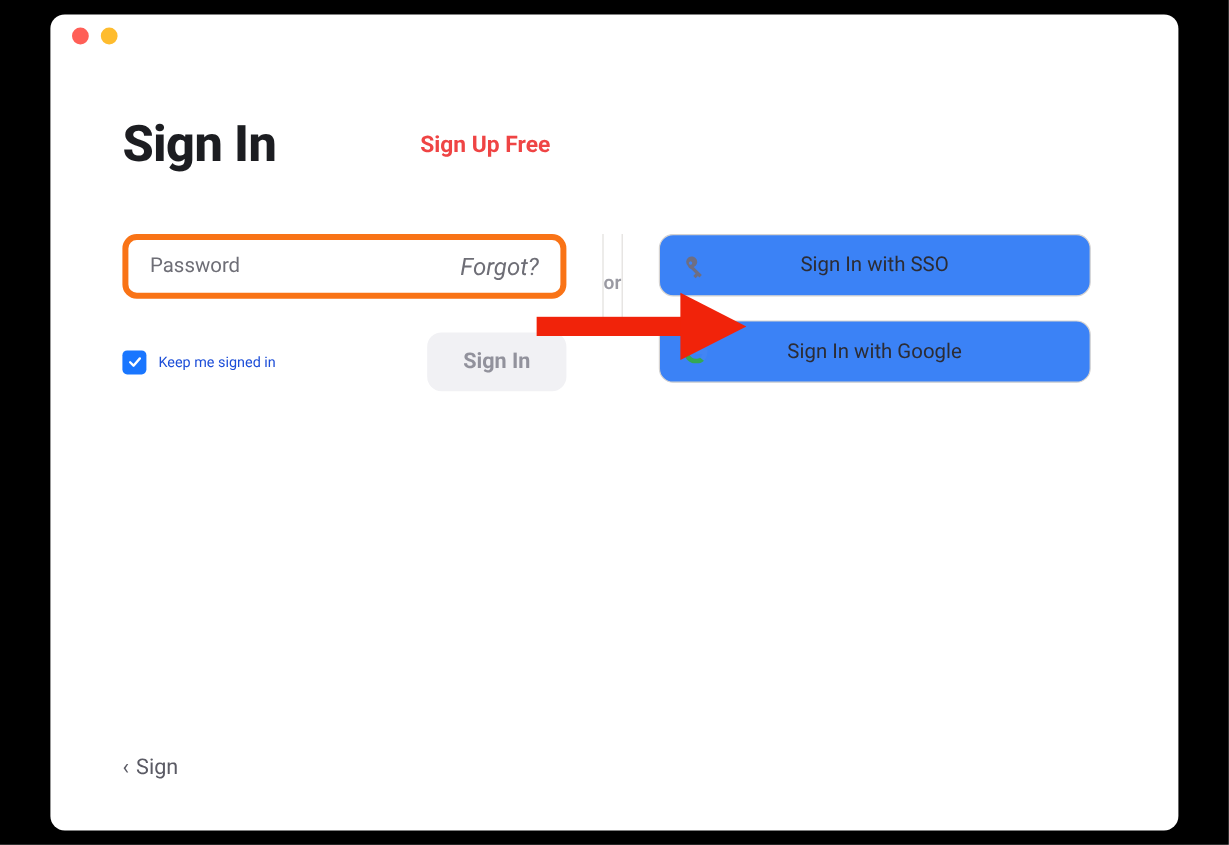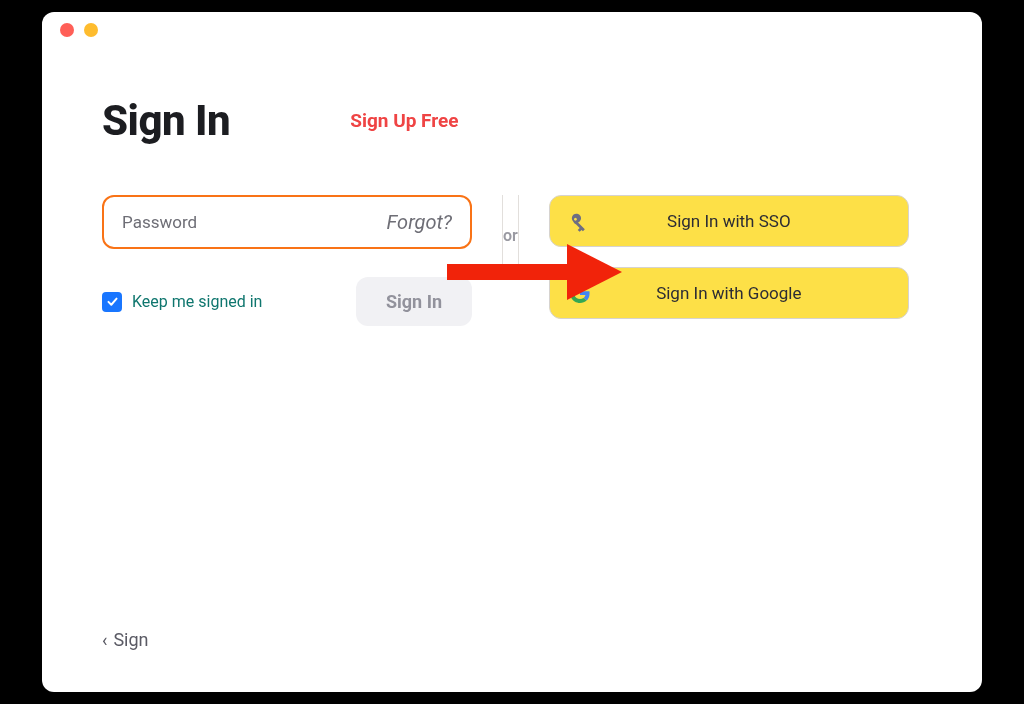--- a/index.html
+++ b/index.html
@@ -78,21 +78,21 @@
     }
 
     .left-form {
       width: 370px;
       flex-shrink: 0;
     }
 
     .field {
       width: 100%;
       height: 54px;
-      border: 2px solid #f97316;
+      border: 5px solid #f97316;
       border-radius: 12px;
       padding: 0 18px;
       font-size: 17px;
       color: #6e6e76;
       display: flex;
       align-items: center;
       margin-bottom: 28px;
       position: relative;
     }
 
@@ -147,22 +147,22 @@
       align-items: center;
       justify-content: center;
     }
 
     .checkbox svg {
       width: 13px;
       height: 13px;
     }
 
     .keep-label {
-      color: #0f766e;
-      font-size: 16px;
+      color: #1d4ed8;
+      font-size: 12px;
     }
 
     .signin-btn {
       margin-left: auto;
       background: #f1f1f4;
       color: #92929c;
       font-size: 18px;
       font-weight: 700;
       border: none;
       border-radius: 12px;
@@ -197,21 +197,21 @@
       display: flex;
       flex-direction: column;
       gap: 20px;
     }
 
     .social-btn {
       width: 100%;
       height: 52px;
       border: 1px solid #d6d3d0;
       border-radius: 12px;
-      background: #fde047;
+      background: #3b82f6;
       display: flex;
       align-items: center;
       padding: 0 20px;
       cursor: pointer;
       font-size: 17px;
       color: #2c2c34;
     }
 
     .social-btn .icon {
       width: 24px;

